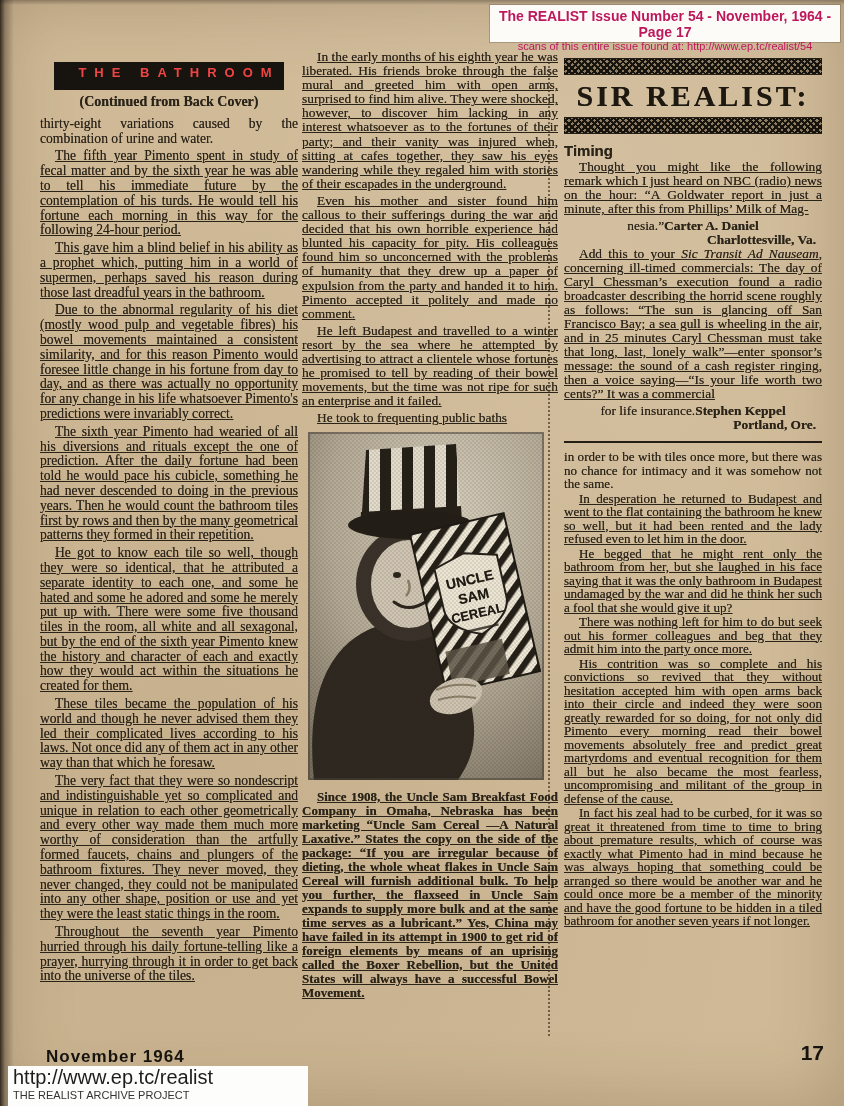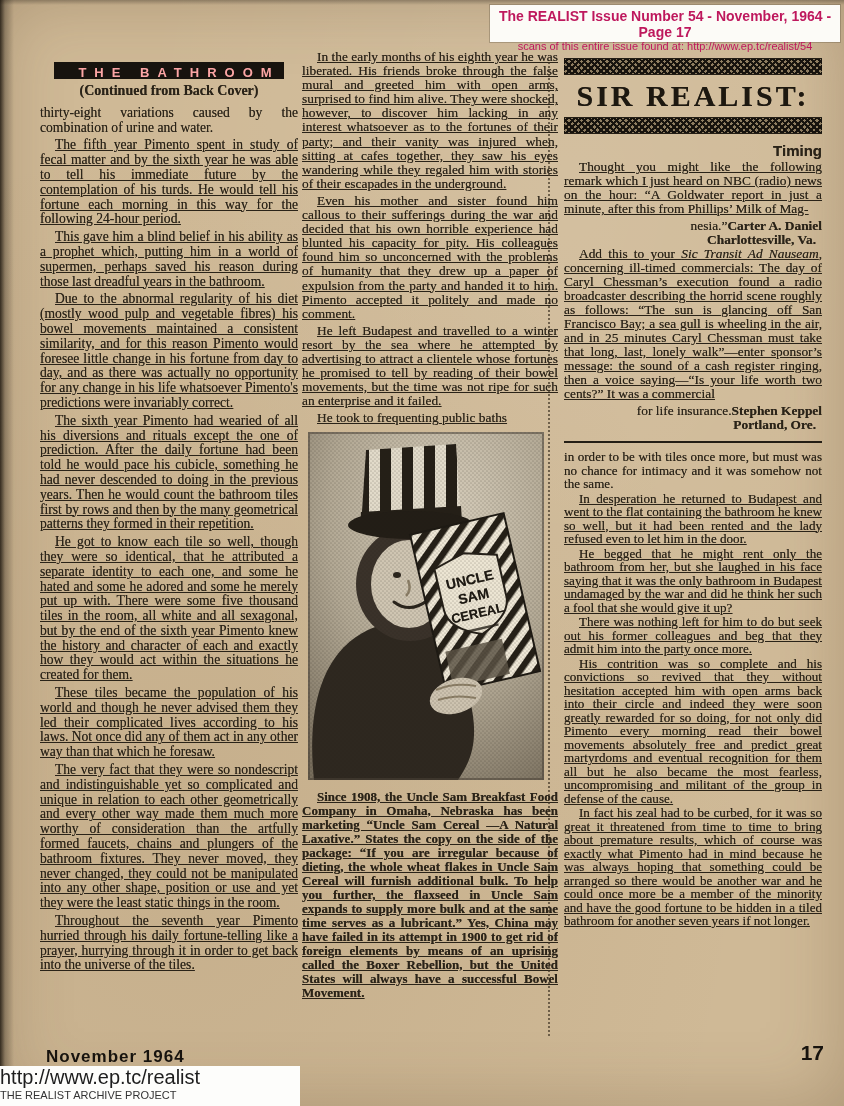--- a/index.html
+++ b/index.html
@@ -27,52 +27,52 @@
   #banner .b2 { font-size:11px; margin-top:0px; }
 
   
   .col { position:absolute; text-align:justify; }
   #col1 { left:40px;  top:62px; width:258px; height:988px; overflow:hidden; font-size:13.6px; line-height:14.8px; }
   #col2 { left:302px; top:50px; width:256px; height:1058px; overflow:hidden; font-size:13.4px; line-height:14.1px; }
   #col3 { left:564px; top:58px; width:258px; height:1000px; overflow:hidden; font-size:13.4px; line-height:14px; }
   .col p { margin:0 0 3px; }
   .indent { text-indent:15px;text-decoration:underline; }
 
-  #bathroom-bar { margin:0 14px 5px; height:17px; line-height:22px; background:#17130e; color:#fca5a5;
+  #bathroom-bar { margin:0 14px 5px; height:28px; line-height:22px; background:#17130e; color:#ef4444;
     font-family:"Liberation Sans","DejaVu Sans",sans-serif; font-weight:bold; font-size:13px;
     letter-spacing:8px; text-align:center; padding-left:20px; }
   #continued { text-align:center; font-weight:bold; font-size:14px; margin-bottom:7px; }
 
   
   .photo-wrap { margin:7px 0 6px 6px; }
   .caption { font-weight:bold; font-size:13px; line-height:14px; text-align:justify; }
 
   
   .hatch { height:15px; margin:0 0 2px;
     background-color:#8d7c60;
     background-image:
       repeating-linear-gradient(45deg, #17130e 0 2px, transparent 2px 4.5px),
       repeating-linear-gradient(-45deg, #17130e 0 2px, transparent 2px 4.5px);
     border-top:1px solid #241e15; border-bottom:1px solid #241e15; }
   #masthead { text-align:center; font-weight:bold; font-size:30px; letter-spacing:3px; color:#1d1810;
     margin:4px 0 4px; line-height:34px; }
   .letter-head { font-family:"Liberation Sans","DejaVu Sans",sans-serif; font-weight:bold; font-size:15px;
-    margin:10px 0 2px; text-align:right; }
-  .sig-row { display:flex; justify-content:flex-end; }
+    margin:10px 0 2px; text-align:left; }
+  .sig-row { display:flex; justify-content:center; }
   .sig { font-weight:bold; }
   .sig-loc { text-align:right; font-weight:bold; padding-right:6px; }
   .letter2 { margin-top:10px; }
   .rule { border:none; border-top:2px solid #241e15; margin:9px 0 7px; }
   .story p { font-size:13.1px; line-height:13.5px; margin:0 0 1px; }
 
   
   #date-footer { position:absolute; left:46px; top:1047px; z-index:6; color:#17130e;
     font-family:"Liberation Sans","DejaVu Sans",sans-serif; font-weight:bold; font-size:17px; letter-spacing:1px; }
-  #archive-overlay { position:absolute; left:0; top:1066px; width:300px; height:40px; z-index:7;
-    background:#fdfdfb; font-family:"Liberation Sans","DejaVu Sans",sans-serif; box-sizing:border-box; }
+  #archive-overlay { position:absolute; left:8px; top:1066px; width:300px; height:40px; z-index:7;
+    background:#fdfdfb; font-family:"Liberation Sans","DejaVu Sans",sans-serif; padding-left:5px; box-sizing:border-box; }
   #archive-overlay .url { font-size:20px; color:#1d1d1d; line-height:23px; }
   #archive-overlay .lbl { font-size:11px; color:#333; line-height:12px; }
   #page-number { position:absolute; right:20px; top:1041px; font-family:"Liberation Sans","DejaVu Sans",sans-serif;
     font-weight:bold; font-size:21px; color:#17130e; z-index:6; }
   #col-divider { position:absolute; left:548px; top:62px; height:974px; width:0;
     border-left:2px dotted rgba(58,47,33,.65); z-index:3; }
 </style>
 </head>
 <body>
 
@@ -183,21 +183,21 @@
     <p class="indent letter2"><span>Add this to your </span><em>Sic Transit Ad Nauseam</em><span>, concerning ill-timed commercials: The day of Caryl Chessman’s execution found a radio broadcaster describing the horrid scene roughly as follows: “The sun is glancing off San Francisco Bay; a sea gull is wheeling in the air, and in 25 minutes Caryl Chessman must take that long, last, lonely walk”—enter sponsor’s message: the sound of a cash register ringing, then a voice saying—“Is your life worth two cents?” It was a commercial</span></p>
     <div class="sig-row">
       <span>for life insurance.</span>
       <span class="sig">Stephen Keppel</span>
     </div>
     <div class="sig-loc">Portland, Ore.</div>
 
     <hr class="rule">
 
     <div class="story">
-      <p>in order to be with tiles once more, but must was no chance for intimacy and it was somehow not the same.</p>
+      <p>in order to be with tiles once more, but there was no chance for intimacy and it was somehow not the same.</p>
       <p class="indent">In desperation he returned to Budapest and went to the flat containing the bathroom he knew so well, but it had been rented and the lady refused even to let him in the door.</p>
       <p class="indent">He begged that he might rent only the bathroom from her, but she laughed in his face saying that it was the only bathroom in Budapest undamaged by the war and did he think her such a fool that she would give it up?</p>
       <p class="indent">There was nothing left for him to do but seek out his former colleagues and beg that they admit him into the party once more.</p>
       <p class="indent">His contrition was so complete and his convictions so revived that they without hesitation accepted him with open arms back into their circle and indeed they were soon greatly rewarded for so doing, for not only did Pimento every morning read their bowel movements absolutely free and predict great martyrdoms and eventual recognition for them all but he also became the most fearless, uncompromising and militant of the group in defense of the cause.</p>
       <p class="indent">In fact his zeal had to be curbed, for it was so great it threatened from time to time to bring about premature results, which of course was exactly what Pimento had in mind because he was always hoping that something could be arranged so there would be another war and he could once more be a member of the minority and have the good fortune to be hidden in a tiled bathroom for another seven years if not longer.</p>
     </div>
   </div>
 
   <div id="date-footer">November 1964</div>
   <div id="page-number">17</div>

